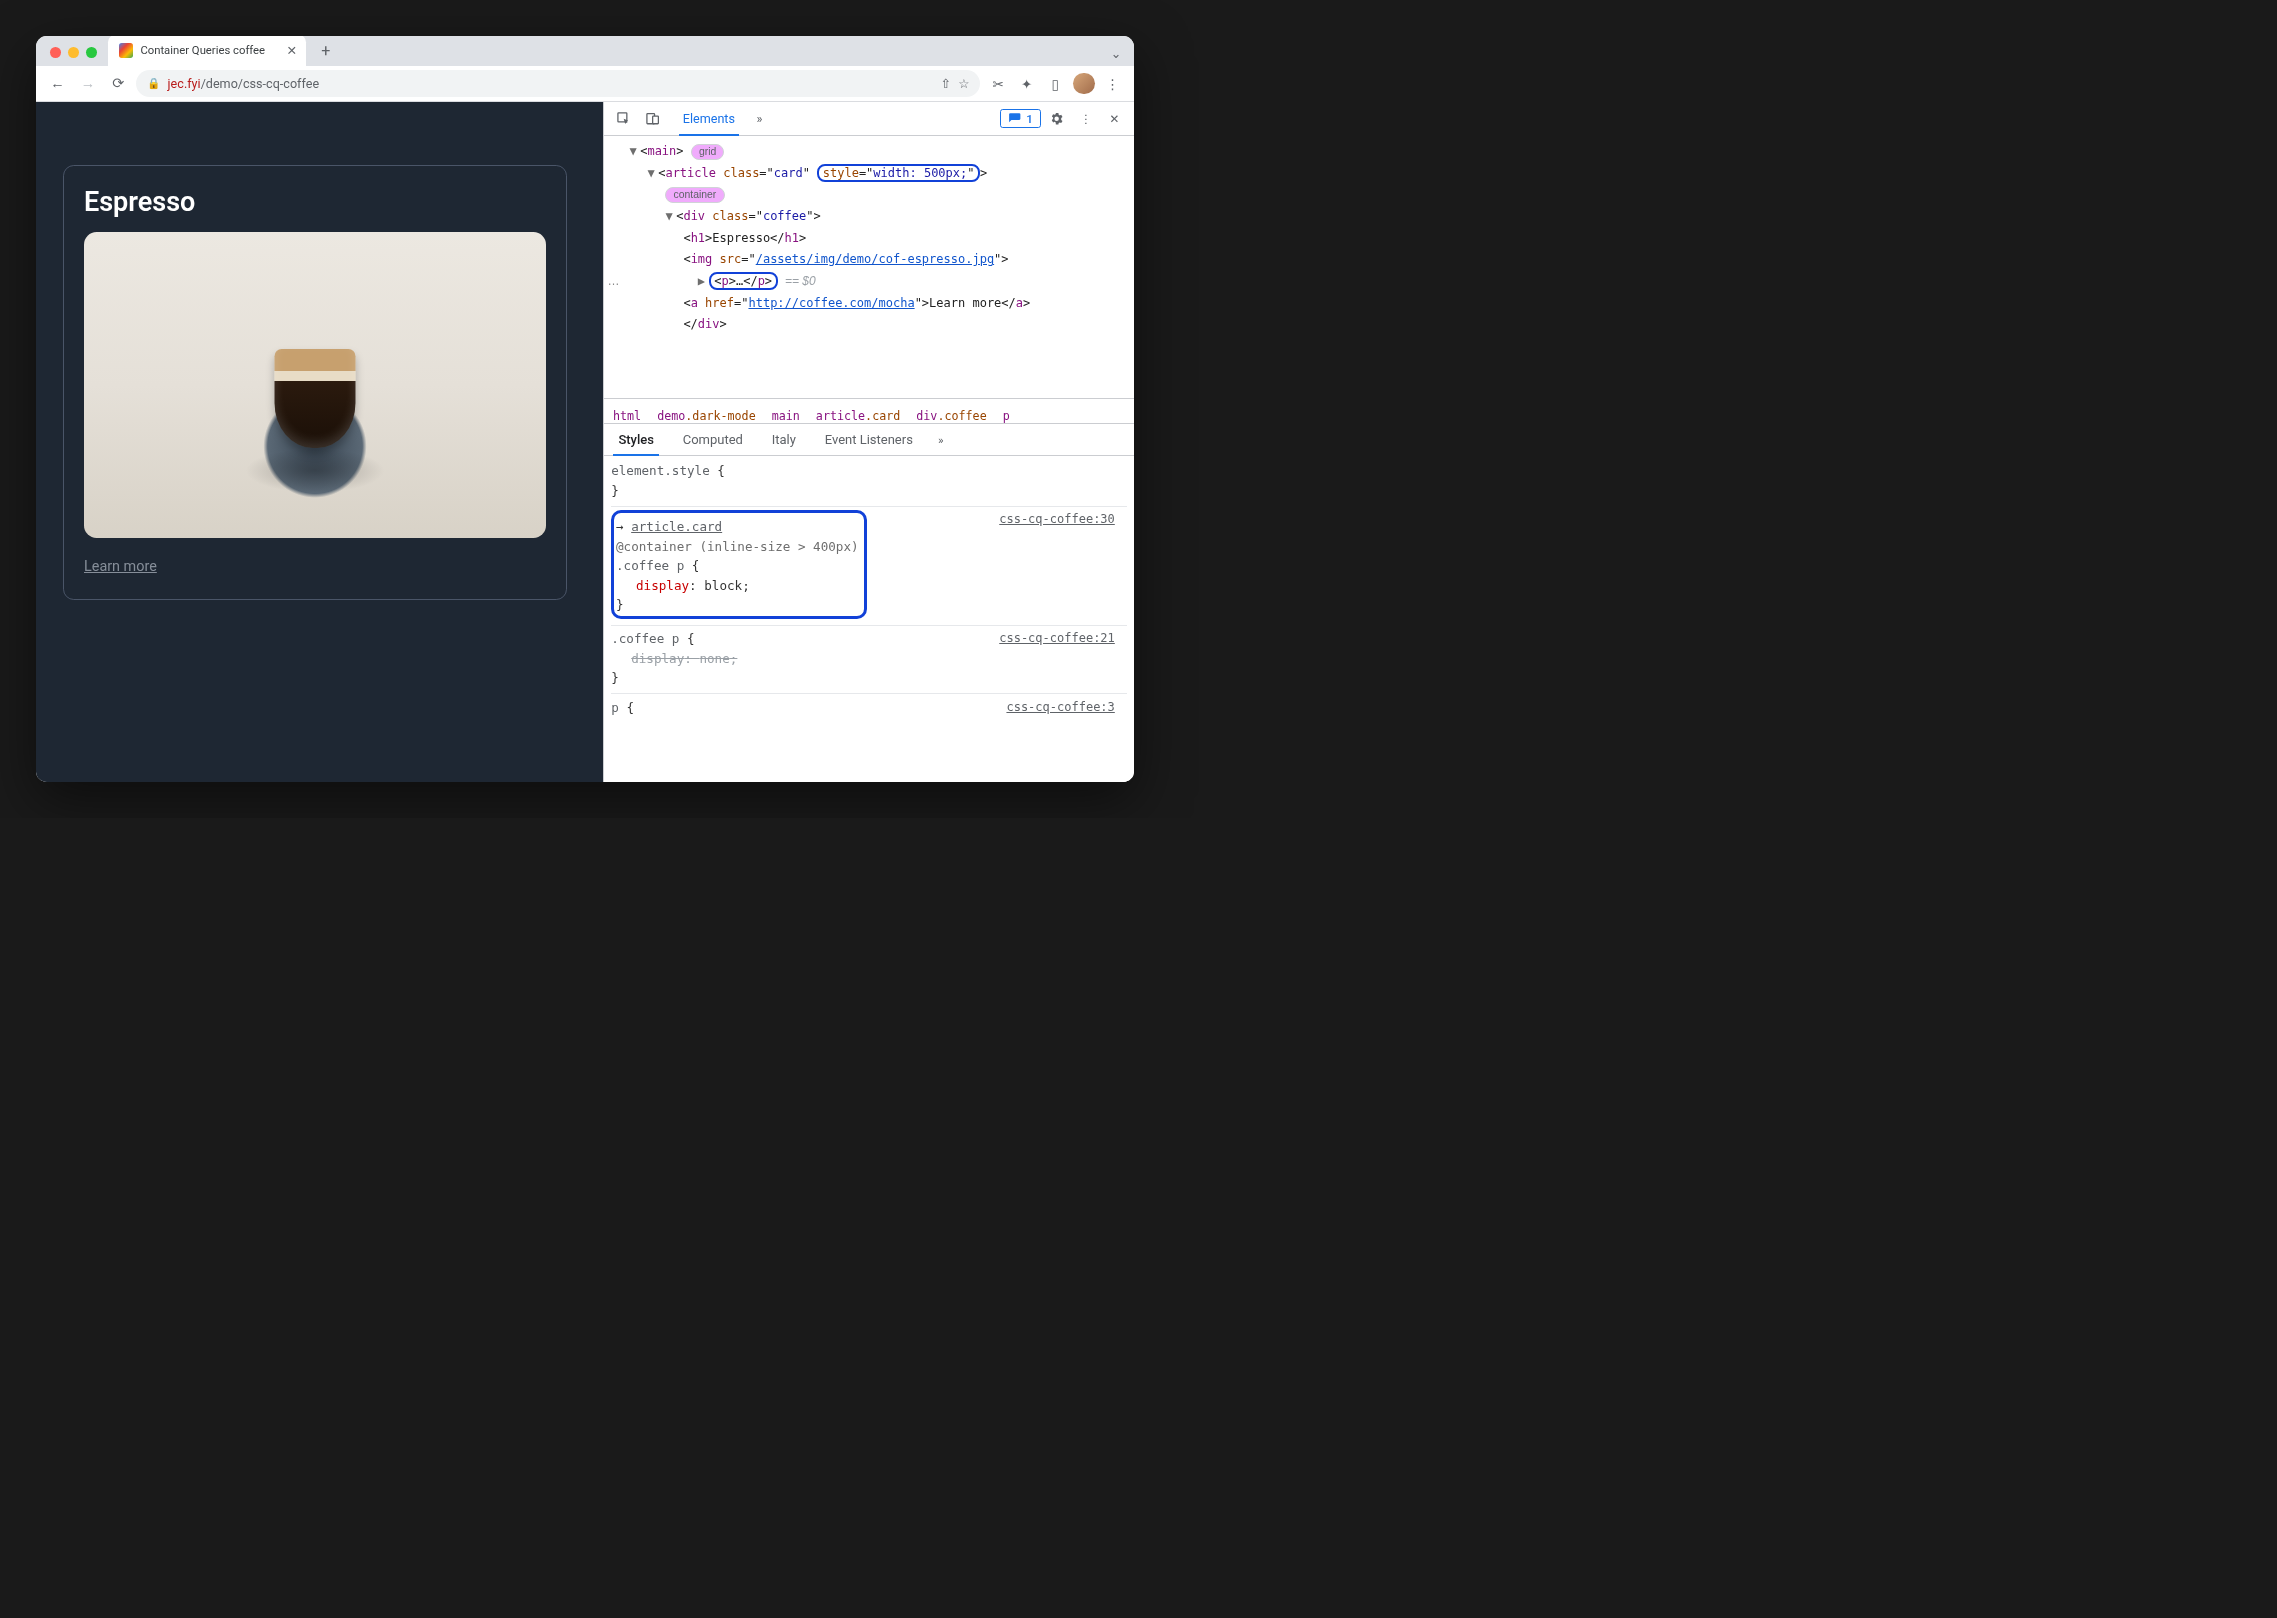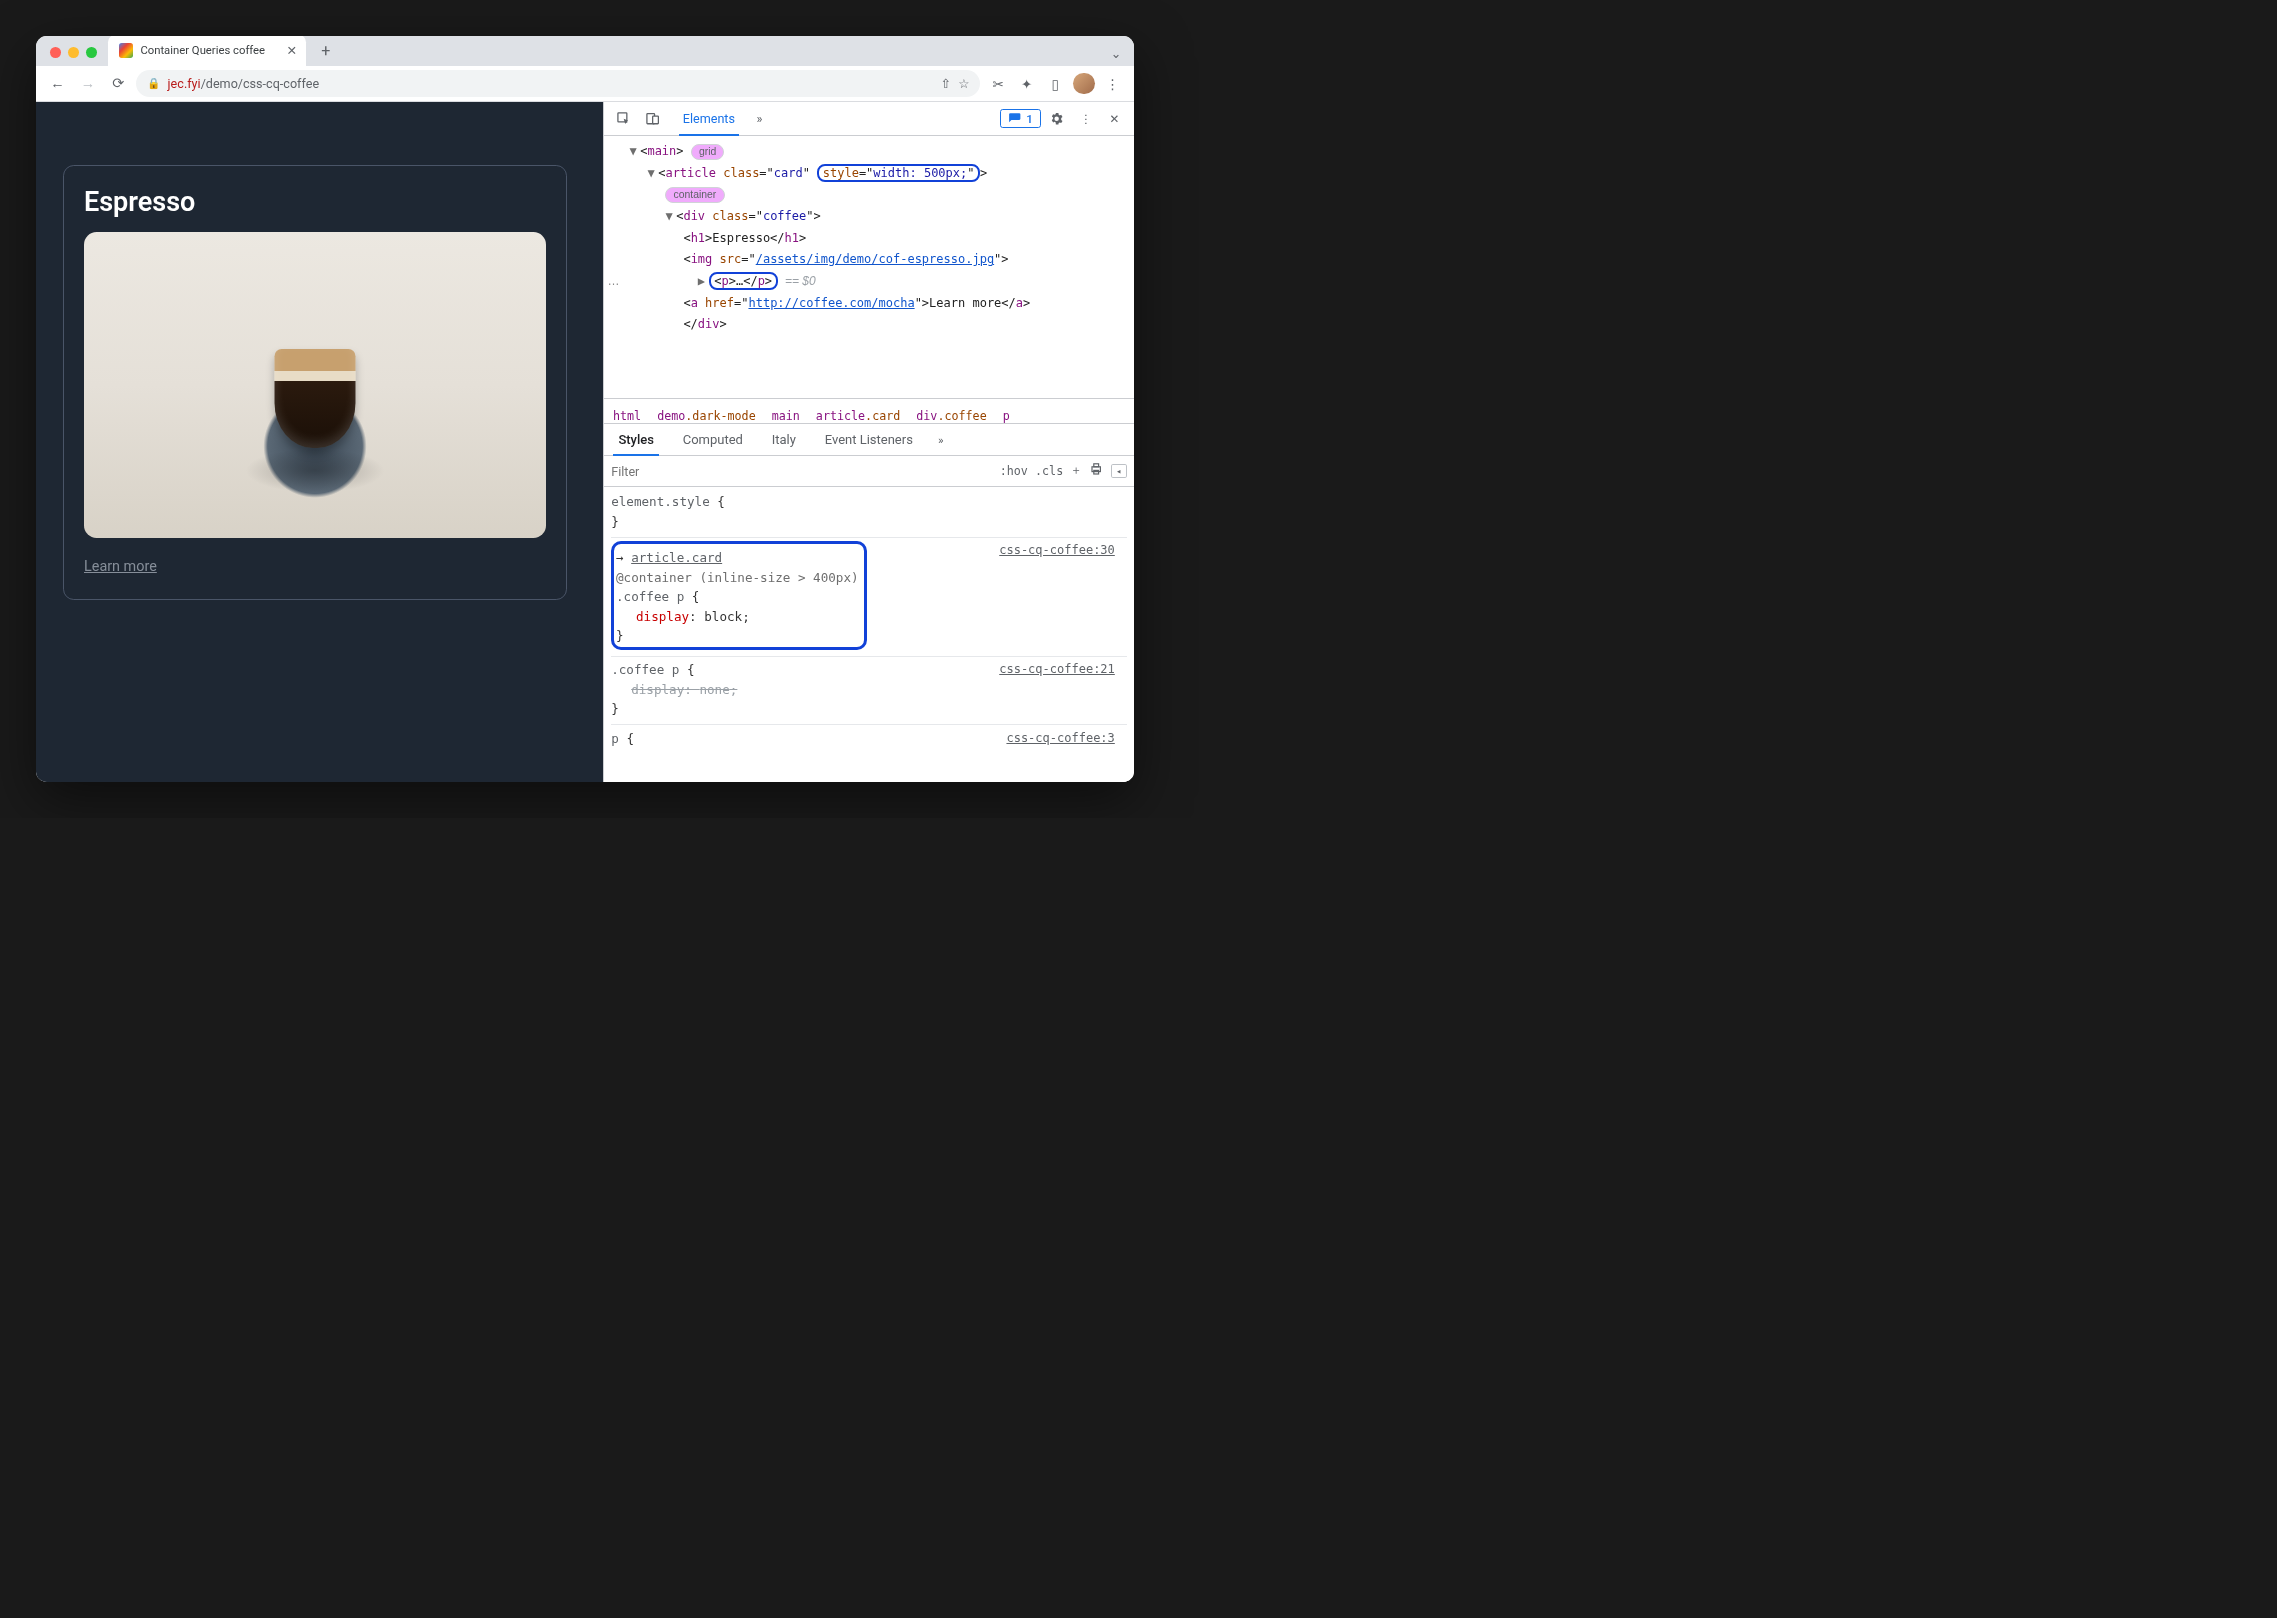--- a/index.html
+++ b/index.html
@@ -382,34 +382,20 @@
           </div>
         <div class="sp-tab">
             <span>Italy</span>
           </div>
         <div class="sp-tab">
             <span>Event Listeners</span>
           </div>
         <div class="more">»</div>
       </div>
 
-      <div class="filter-row">
-        <input placeholder="Filter" style="">
-        <div class="filter-tools">
-          <span>:hov</span>
-          <span>.cls</span>
-          <span>＋</span>
-          <span><svg viewBox="0 0 24 24" fill="none" stroke="#5f6368" stroke-width="2">
-                <rect x="5" y="8" width="14" height="8"></rect>
-                <rect x="8" y="3" width="8" height="5"></rect>
-                <rect x="8" y="14" width="8" height="6"></rect>
-              </svg></span>
-          <span class="box">◂</span>
-        </div>
-      </div>
 
       <div class="rules">
         <div class="rule">
           <div><span class="sel">element.style</span> <span>{</span></div>
           <div><span>}</span></div>
         </div>
 
         <div class="rule">
           <span class="src">css-cq-coffee:30</span>
           <span class="cq-box">

